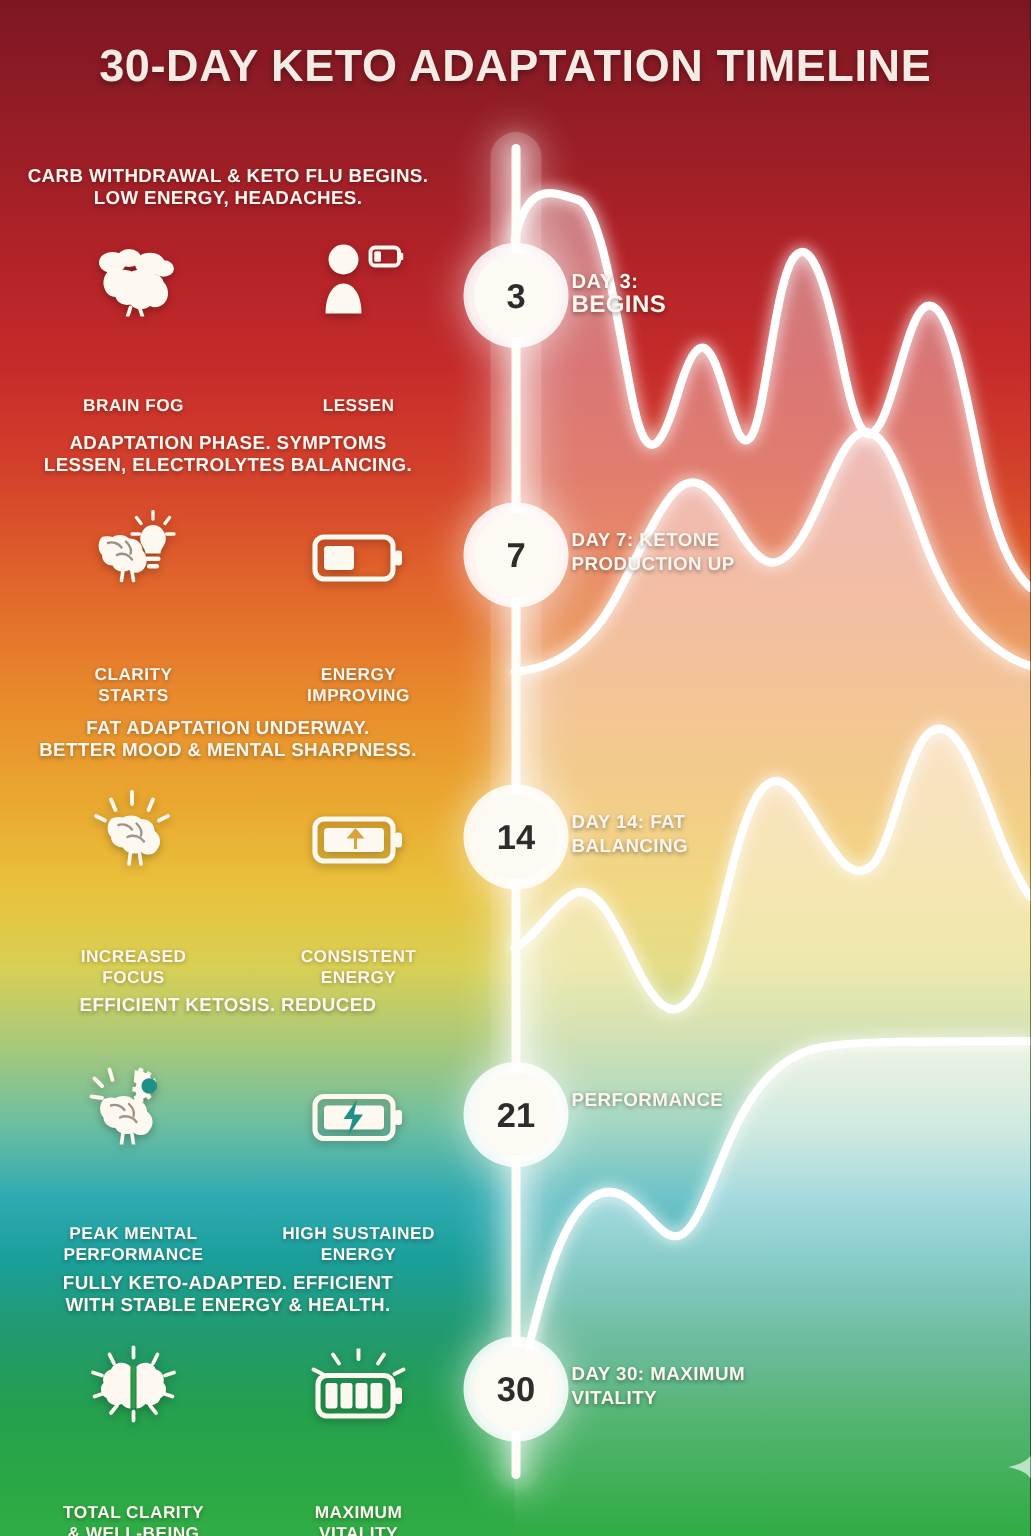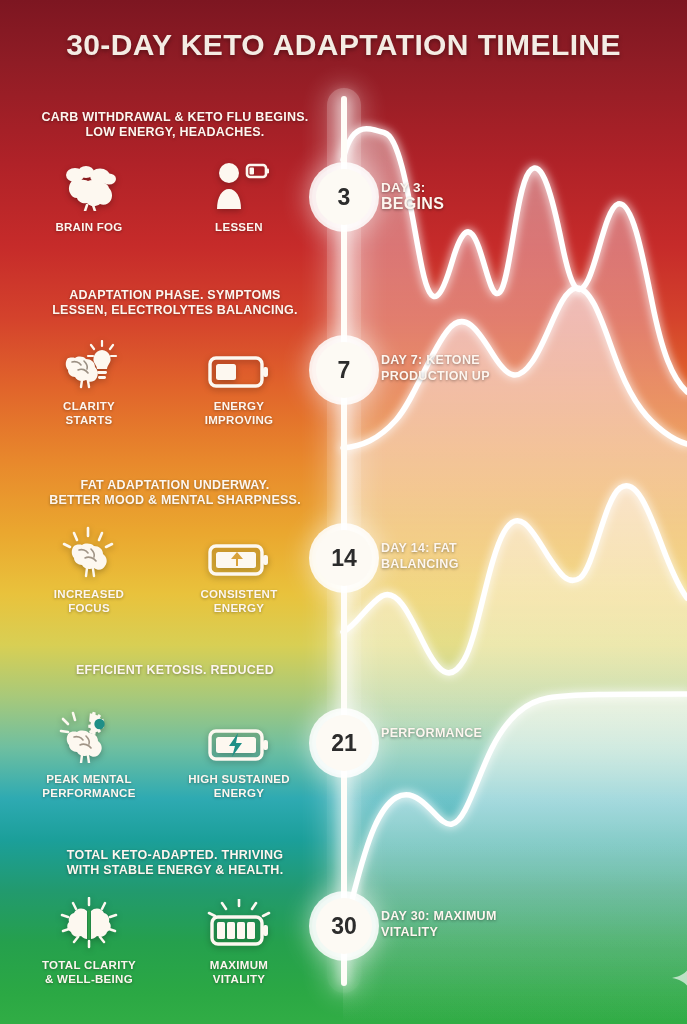--- a/index.html
+++ b/index.html
@@ -55,29 +55,29 @@
     position:absolute;left:341px;top:96px;
     width:6px;height:890px;
     border-radius:3px;
     background:#fffdf8;
     box-shadow:0 0 14px 3px rgba(255,255,255,.75);
   }
 
   
   .section{position:absolute;left:0;width:687px;}
   .caption{
-    position:absolute;left:25px;width:300px;
+    position:absolute;left:2px;width:300px;
     text-align:center;
     color:#fdf6ef;
     font-size:12.5px;font-weight:bold;line-height:15px;
     letter-spacing:.25px;
     text-shadow:0 1px 3px rgba(0,0,0,.35);
   }
   .icons{position:absolute;left:14px;width:300px;display:flex;}
-  .iconcell{width:150px;display:flex;flex-direction:column;align-items:center;}
+  .iconcell{width:150px;display:flex;flex-direction:column;align-items:center;gap:44px;}
   .iconart{height:56px;display:flex;align-items:flex-end;justify-content:center;
            filter:drop-shadow(0 2px 3px rgba(0,0,0,.28));}
   .iconlabel{
     margin-top:9px;text-align:center;color:#fdf6ef;
     font-size:11.5px;font-weight:bold;line-height:14px;letter-spacing:.3px;
     text-shadow:0 1px 3px rgba(0,0,0,.32);
   }
 
   
   .marker{
@@ -354,21 +354,21 @@
       </div>
     </div>
     <div class="marker" style="top:715px">21</div>
     <div class="daylabel" style="top:725px">
       <span class="l2">PERFORMANCE</span>
     </div>
   </div>
 
   <div class="section">
     <div class="caption" style="top:848px">
-      <span>TOTAL KETO-ADAPTED. THRIVING</span><br>
+      <span>FULLY KETO-ADAPTED. EFFICIENT</span><br>
       <span>WITH STABLE ENERGY &amp; HEALTH.</span>
     </div>
     <div class="icons" style="top:893px">
       <div class="iconcell">
         <div class="iconart">
           <svg width="58" height="52" viewBox="0 0 58 52" fill="#fdf8f0">
             <path d="M27 14c-4-4-11-3-13 2-4 1-6 5-5 9-3 3-2 8 2 10 1 4 6 6 10 4 2 2 4 3 6 3z"></path>
             <path d="M31 14c4-4 11-3 13 2 4 1 6 5 5 9 3 3 2 8-2 10-1 4-6 6-10 4-2 2-4 3-6 3z"></path>
             <rect x="27.6" y="13" width="2.8" height="29" rx="1.2" fill="#2e9e49"></rect>
             <path d="M29 1v7M13 6l3 6M45 6l-3 6M2 18l6 2M56 18l-6 2M3 34l6-2M55 34l-6-2M14 45l4-5M44 45l-4-5M29 50v-6" stroke="#fdf8f0" stroke-width="2.5" stroke-linecap="round"></path>

